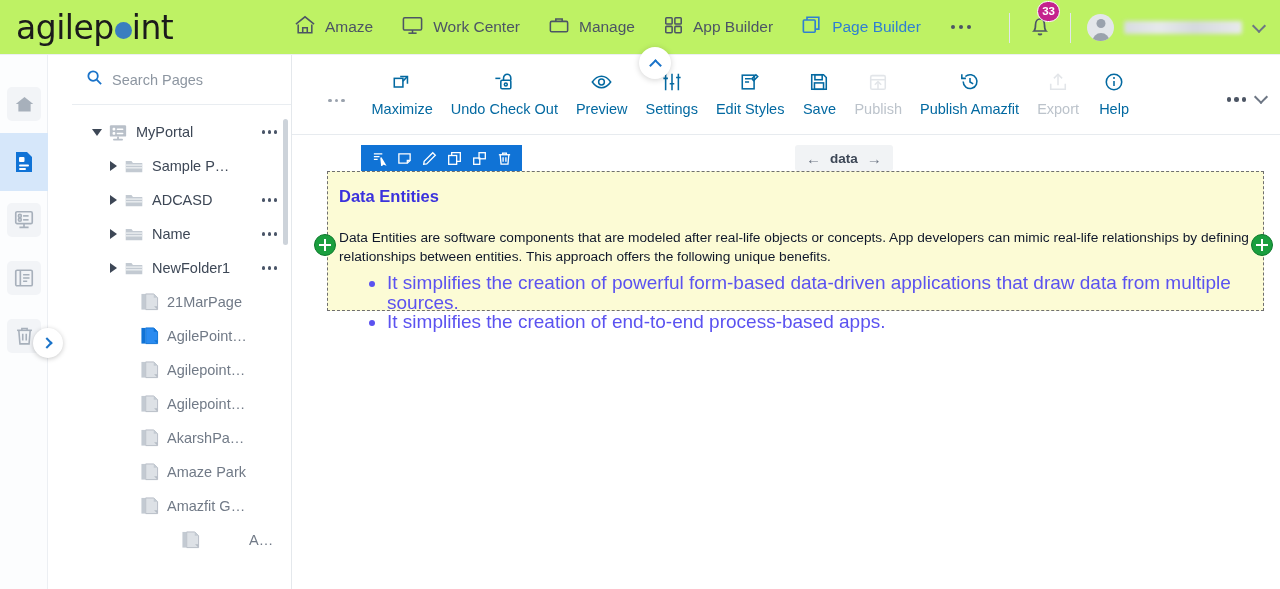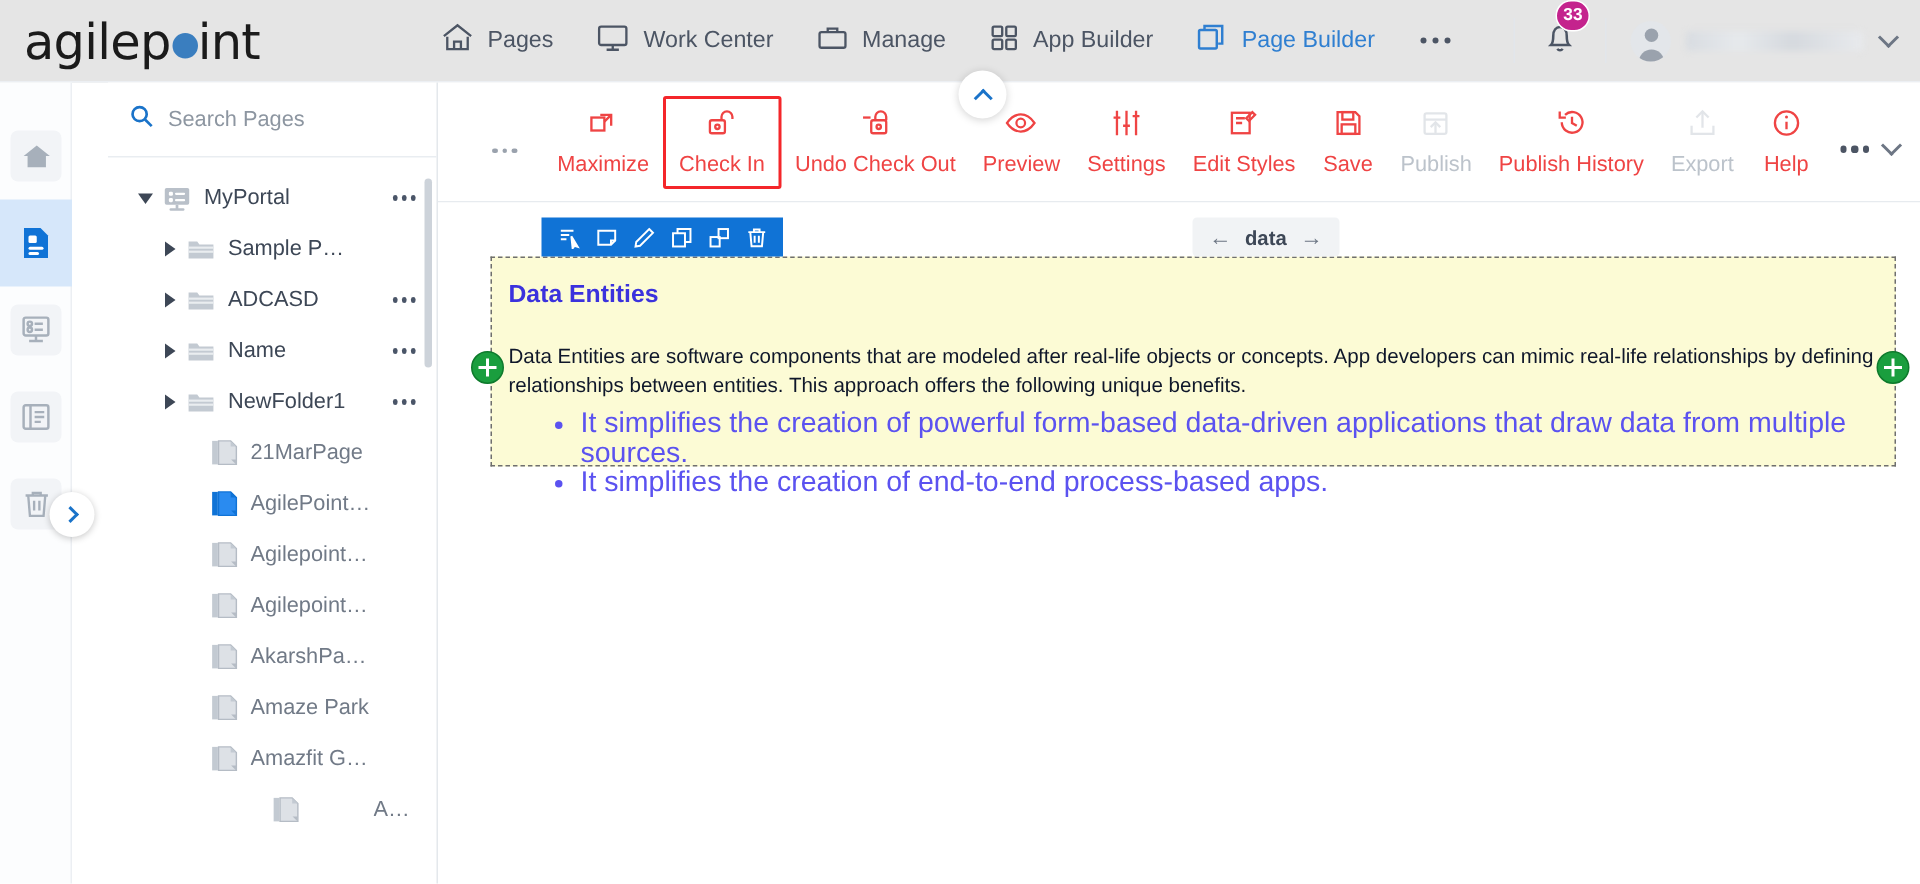--- a/index.html
+++ b/index.html
@@ -6,22 +6,22 @@
   html, body {
     width: 1280px; height: 589px;
     font-family: "Liberation Sans", sans-serif;
     background: #ffffff;
     overflow: hidden;
   }
 
   
   .header {
     position: absolute; top: 0; left: 0; width: 1280px; height: 55px;
-    background: #e5e5e5;
-    display: flex; align-items: center;
+    background: #bef264;
+    display: flex; 
     border-bottom: 1px solid #eceff3;
   }
   .logo {
     width: 280px; padding-left: 16px;
     font-size: 33px; font-weight: 400; letter-spacing: -0.5px;
     color: #1b1b1b; display: flex; align-items: center;
     font-family: "DejaVu Sans", sans-serif;
   }
   .logo .dot {
     display: inline-block; width: 17px; height: 17px; border-radius: 50%;
@@ -146,21 +146,21 @@
   .toolbar {
     position: absolute; top: 55px; left: 292px; width: 988px; height: 80px;
     background: #ffffff; border-bottom: 1px solid #e7ebef;
     display: flex; align-items: center; padding-left: 8px;
   }
   .tb-dots { display: flex; gap: 3px; padding: 0 18px 0 28px; align-self: center; margin-top: 12px; }
   .tb-dots i { width: 3.5px; height: 3.5px; border-radius: 50%; background: #9aa2ad; display: block; }
   .tb-item {
     display: flex; flex-direction: column; align-items: center; justify-content: center;
     gap: 6px; padding: 6px 9px; min-width: 52px; cursor: pointer;
-    font-size: 14.5px; color: #ef4444; white-space: nowrap; position: relative;
+    font-size: 14.5px; color: #0369a1; white-space: nowrap; position: relative;
     height: 62px;
   }
   .tb-item.disabled { color: #bcc3cb; cursor: default; }
   .tb-item.disabled svg { opacity: .42; }
   .tb-item.highlighted { border: 2.5px solid #f4262a; border-radius: 2px; }
   .tb-right { display: flex; align-items: center; margin-left: auto; padding-right: 8px; gap: 4px; margin-top: 10px; }
   .tb-right .tb-dots { padding: 0 4px 0 10px; margin-top: 0; }
   .tb-right .tb-dots i { width: 4.5px; height: 4.5px; background: #4c5564; }
   .tb-chev {
     width: 10px; height: 10px; border-right: 2px solid #6d7684; border-bottom: 2px solid #6d7684;
@@ -243,21 +243,21 @@
 
   <div class="nav">
     <div class="nav-item">
       <span class="svg-ic">
         <svg width="22" height="20" viewBox="0 0 24 22" fill="none" stroke="#4c5564" stroke-width="1.7">
           <path d="M2 10 L12 2 L22 10"></path>
             <path d="M4.5 10.5 V19.5 H19.5 V10.5"></path>
           <path d="M9.5 19.5 V14 H14.5 V19.5"></path>
         </svg>
       </span>
-      <span>Pages</span>
+      <span>Amaze</span>
     </div>
     <div class="nav-item">
       <span class="svg-ic">
         <svg width="23" height="20" viewBox="0 0 24 22" fill="none" stroke="#4c5564" stroke-width="1.7">
           <rect x="2" y="3" width="20" height="13.5" rx="1.5"></rect>
             <path d="M12 16.5 V20"></path>
             <path d="M7.5 20 H16.5"></path>
         </svg>
       </span>
       <span>Work Center</span>
@@ -582,28 +582,20 @@
     </div>
   <div id="tb-items" style="display:flex;align-items:center;">
       <div class="tb-item">
         <span><svg width="20" height="20" viewBox="0 0 22 22" fill="none" stroke="currentColor" stroke-width="1.7">
             <rect x="2.5" y="7" width="9.5" height="9.5"></rect>
             <path d="M9 5 H17 V13"></path>
             <path d="M12 10 L17 5"></path>
           </svg></span>
         <span>Maximize</span>
       </div>
-      <div class="tb-item highlighted">
-        <span><svg width="20" height="20" viewBox="0 0 22 22" fill="none" stroke="currentColor" stroke-width="1.7">
-            <rect x="2.5" y="9" width="11" height="9.5" rx="1.5"></rect>
-            <circle cx="8" cy="13.8" r="1.6"></circle>
-            <path d="M11 9 V6.5 a4 4 0 0 1 8 0 V8"></path>
-          </svg></span>
-        <span>Check In</span>
-      </div>
       <div class="tb-item">
         <span><svg width="20" height="20" viewBox="0 0 22 22" fill="none" stroke="currentColor" stroke-width="1.7">
             <rect x="7.5" y="9" width="11" height="9.5" rx="1.5"></rect>
             <circle cx="13" cy="13.8" r="1.6"></circle>
             <path d="M10.5 9 V6.5 a4 4 0 0 1 8 0 V9"></path>
             <path d="M1.5 7 H7"></path>
           </svg></span>
         <span>Undo Check Out</span>
       </div>
       <div class="tb-item">
@@ -644,21 +636,21 @@
             <path d="M7.5 14 L11 10.6 L14.5 14"></path>
           </svg></span>
         <span>Publish</span>
       </div>
       <div class="tb-item">
         <span><svg width="20" height="20" viewBox="0 0 22 22" fill="none" stroke="currentColor" stroke-width="1.7">
             <path d="M3.5 10.5 a7.6 7.6 0 1 0 2.4 -5.5"></path>
             <path d="M2 2.5 V7 H6.5"></path>
             <path d="M11 6.5 V11 L14.5 13"></path>
           </svg></span>
-        <span>Publish History</span>
+        <span>Publish Amazfit</span>
       </div>
       <div class="tb-item disabled">
         <span><svg width="20" height="20" viewBox="0 0 22 22" fill="none" stroke="currentColor" stroke-width="1.7">
             <path d="M11 14.5 V2.5"></path>
             <path d="M6.5 7 L11 2.5 L15.5 7"></path>
             <path d="M3 13 V19 H19 V13"></path>
           </svg></span>
         <span>Export</span>
       </div>
       <div class="tb-item">

